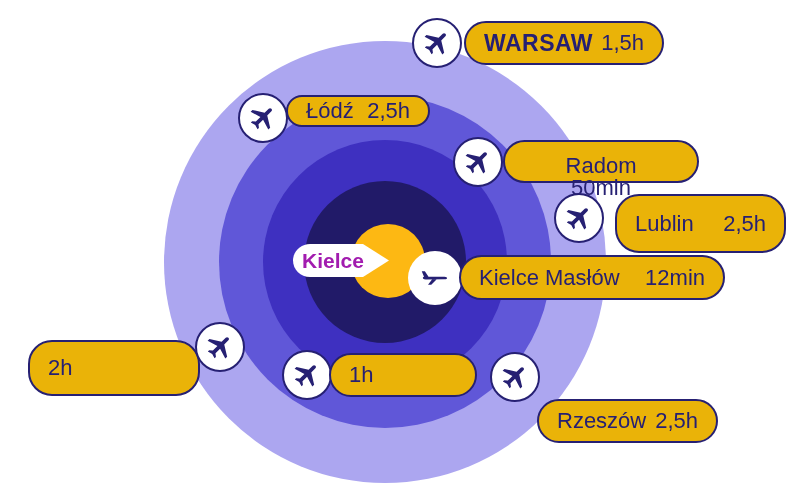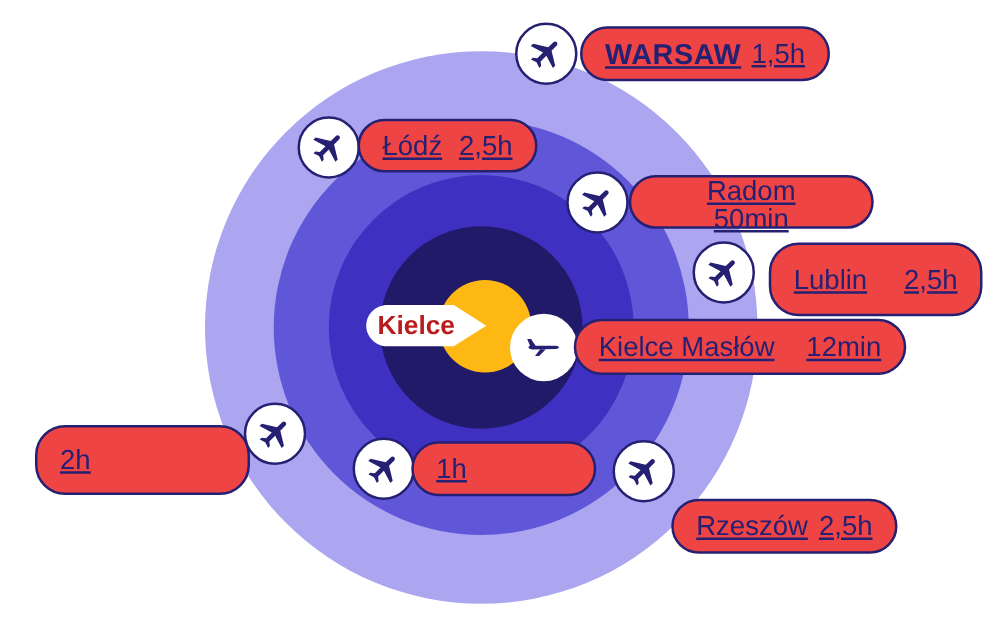--- a/index.html
+++ b/index.html
@@ -17,41 +17,41 @@
   
   .layer{position:absolute;inset:0;}
   .badge{
     position:absolute;width:50px;height:50px;box-sizing:border-box;border-radius:50%;
     background:#ffffff;border:2.5px solid #262073;display:flex;align-items:center;justify-content:center;
   }
   .badge svg{width:30px;height:30px;fill:#262073;}
   .badge .ne{transform:rotate(45deg);}
   .badge.no-border{border:none;width:54px;height:54px;}
   .pill{
-    position:absolute;box-sizing:border-box;background:#ef4444;border:2.5px solid #262073;
+    position:absolute;box-sizing:border-box;background:#eab308;border:2.5px solid #262073;
     border-radius:24px;display:flex;align-items:center;justify-content:space-between;
-    padding:0 18px;font-size:22px;line-height:1;white-space:nowrap;text-decoration:underline;
+    padding:13px 18px;font-size:22px;line-height:1;white-space:nowrap;
   }
   .pill .city,.pill .time{color:#262073;}
   .pill.bold-city .city{font-weight:bold;font-size:23px;letter-spacing:.5px;}
   
   #d-warsaw  .badge{left:412px;top:18px;}  #d-warsaw  .pill{left:464px;top:21px;width:200px;height:44px;}
-  #d-lodz    .badge{left:238px;top:93px;}  #d-lodz    .pill{left:286px;top:95px;width:144px;height:43px;}
+  #d-lodz    .badge{left:238px;top:93px;}  #d-lodz    .pill{left:286px;top:95px;width:144px;height:32px;}
   #d-radom   .badge{left:453px;top:137px;} #d-radom   .pill{left:503px;top:140px;width:196px;height:43px;flex-direction:column;}
   #d-lublin  .badge{left:554px;top:193px;} #d-lublin  .pill{left:615px;top:194px;width:171px;height:59px;}
   #d-maslow  .badge{left:408px;top:251px;} #d-maslow  .pill{left:459px;top:255px;width:266px;height:45px;}
   #d-katowice.layer .badge{left:195px;top:322px;} #d-katowice .pill{left:28px;top:340px;width:172px;height:56px;}
   #d-cracow  .badge{left:282px;top:350px;} #d-cracow  .pill{left:329px;top:353px;width:148px;height:44px;}
   #d-rzeszow .badge{left:490px;top:352px;} #d-rzeszow .pill{left:537px;top:355px;width:181px;height:44px;margin-top:44px;}
   
   .kielce-tag{position:absolute;left:292px;top:243px;width:102px;height:35px;}
   .kielce-tag svg{position:absolute;left:0;top:0;width:102px;height:35px;}
   .kielce-tag span{
     position:absolute;left:0;top:0;right:20px;height:35px;display:flex;align-items:center;justify-content:center;
-    font-weight:bold;font-size:21px;color:#b91c1c;
+    font-weight:bold;font-size:21px;color:#a21caf;
   }
 </style>
 </head>
 <body>
 
 <div class="stage">
 
   <div class="ring ring-outer"></div>
   <div class="ring ring-second"></div>
   <div class="ring ring-third"></div>

